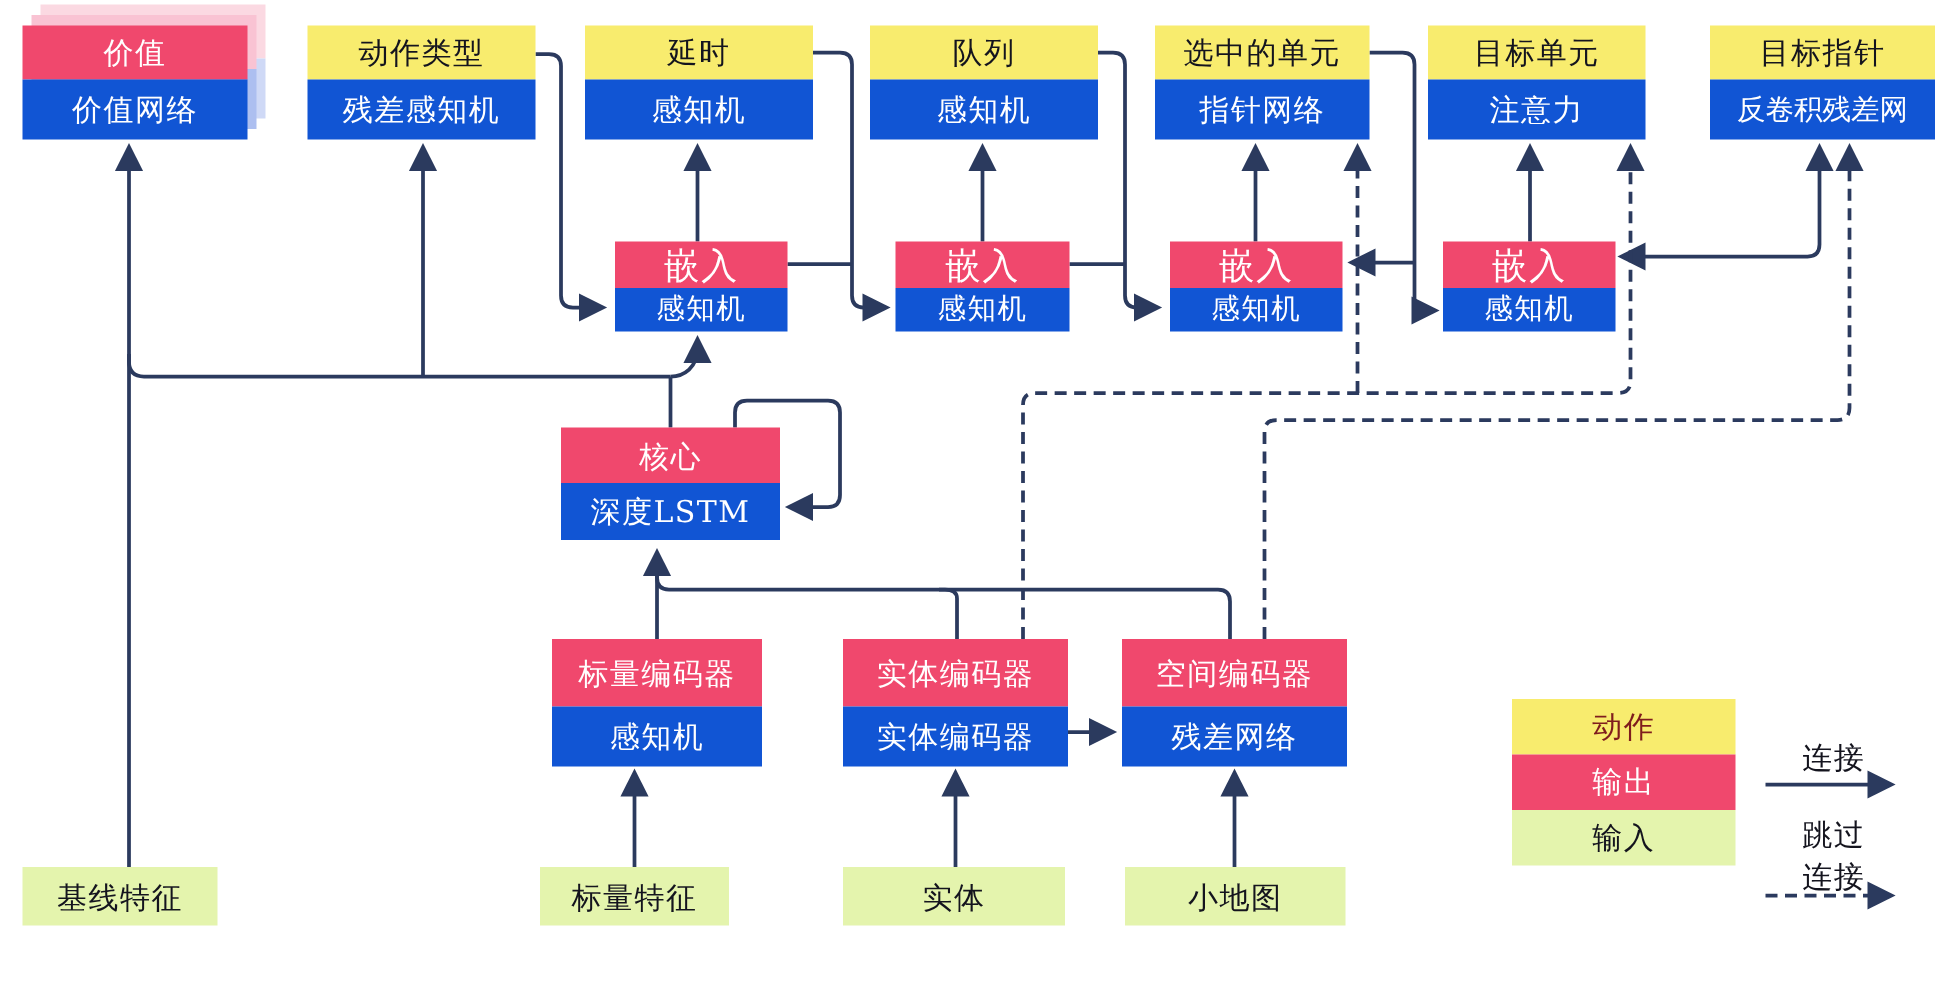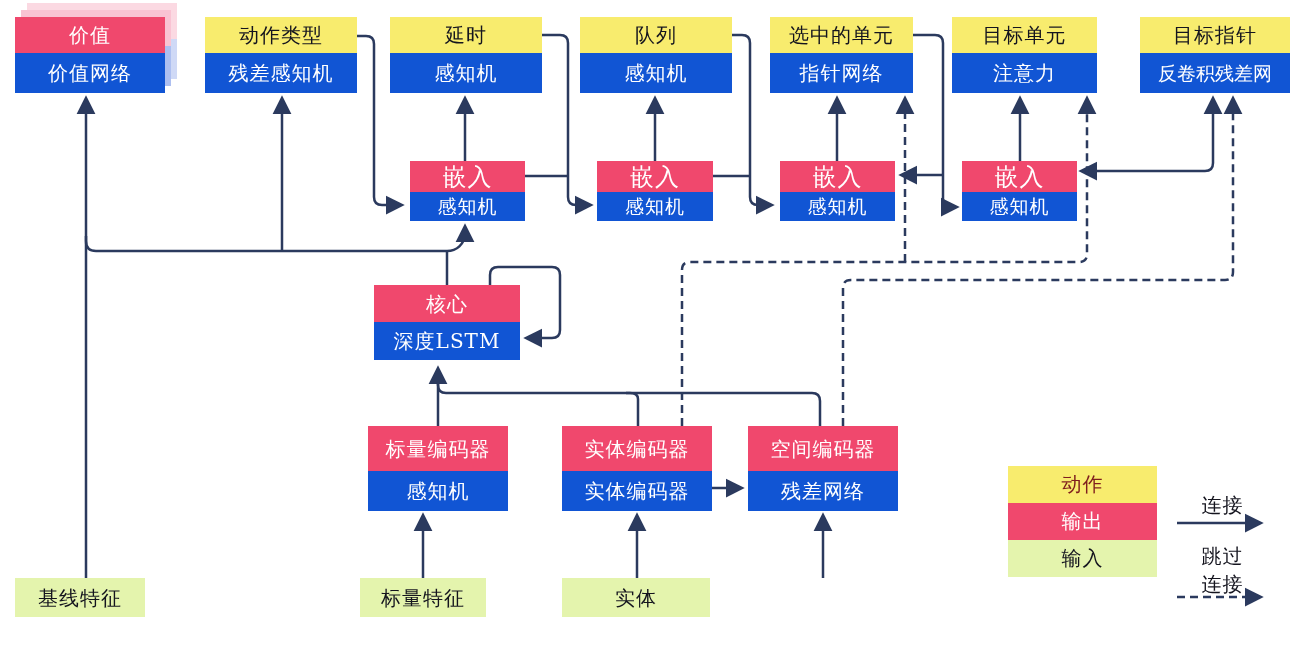--- a/index.html
+++ b/index.html
@@ -144,20 +144,21 @@
     <div class="b blue">实体编码器</div>
   </div>
   <div class="node enc" style="left:748px;top:426px;width:150px;">
     <div class="t red">空间编码器</div>
     <div class="b blue">残差网络</div>
   </div>
 
   <div class="flat green" style="left:15px;top:578px;width:130px;">基线特征</div>
   <div class="flat green" style="left:360px;top:578px;width:126px;">标量特征</div>
   <div class="flat green" style="left:562px;top:578px;width:148px;">实体</div>
+  <div class="flat green" style="left:750px;top:578px;width:147px;">小地图</div>
 
   <div class="legend-box" style="left:1008px;top:466px;width:149px;">
     <div class="flat-row" style="background:var(--c-yellow);color:#7f1d1d;">动作</div>
     <div class="flat-row" style="background:var(--c-red);color:#fff;">输出</div>
     <div class="flat-row" style="background:var(--c-green);color:#14141e;">输入</div>
   </div>
   <div class="lg-label" style="left:1180px;top:492px;width:85px;">连接</div>
   <div class="lg-label" style="left:1180px;top:543px;width:85px;">跳过</div>
   <div class="lg-label" style="left:1180px;top:571px;width:85px;">连接</div>
 

